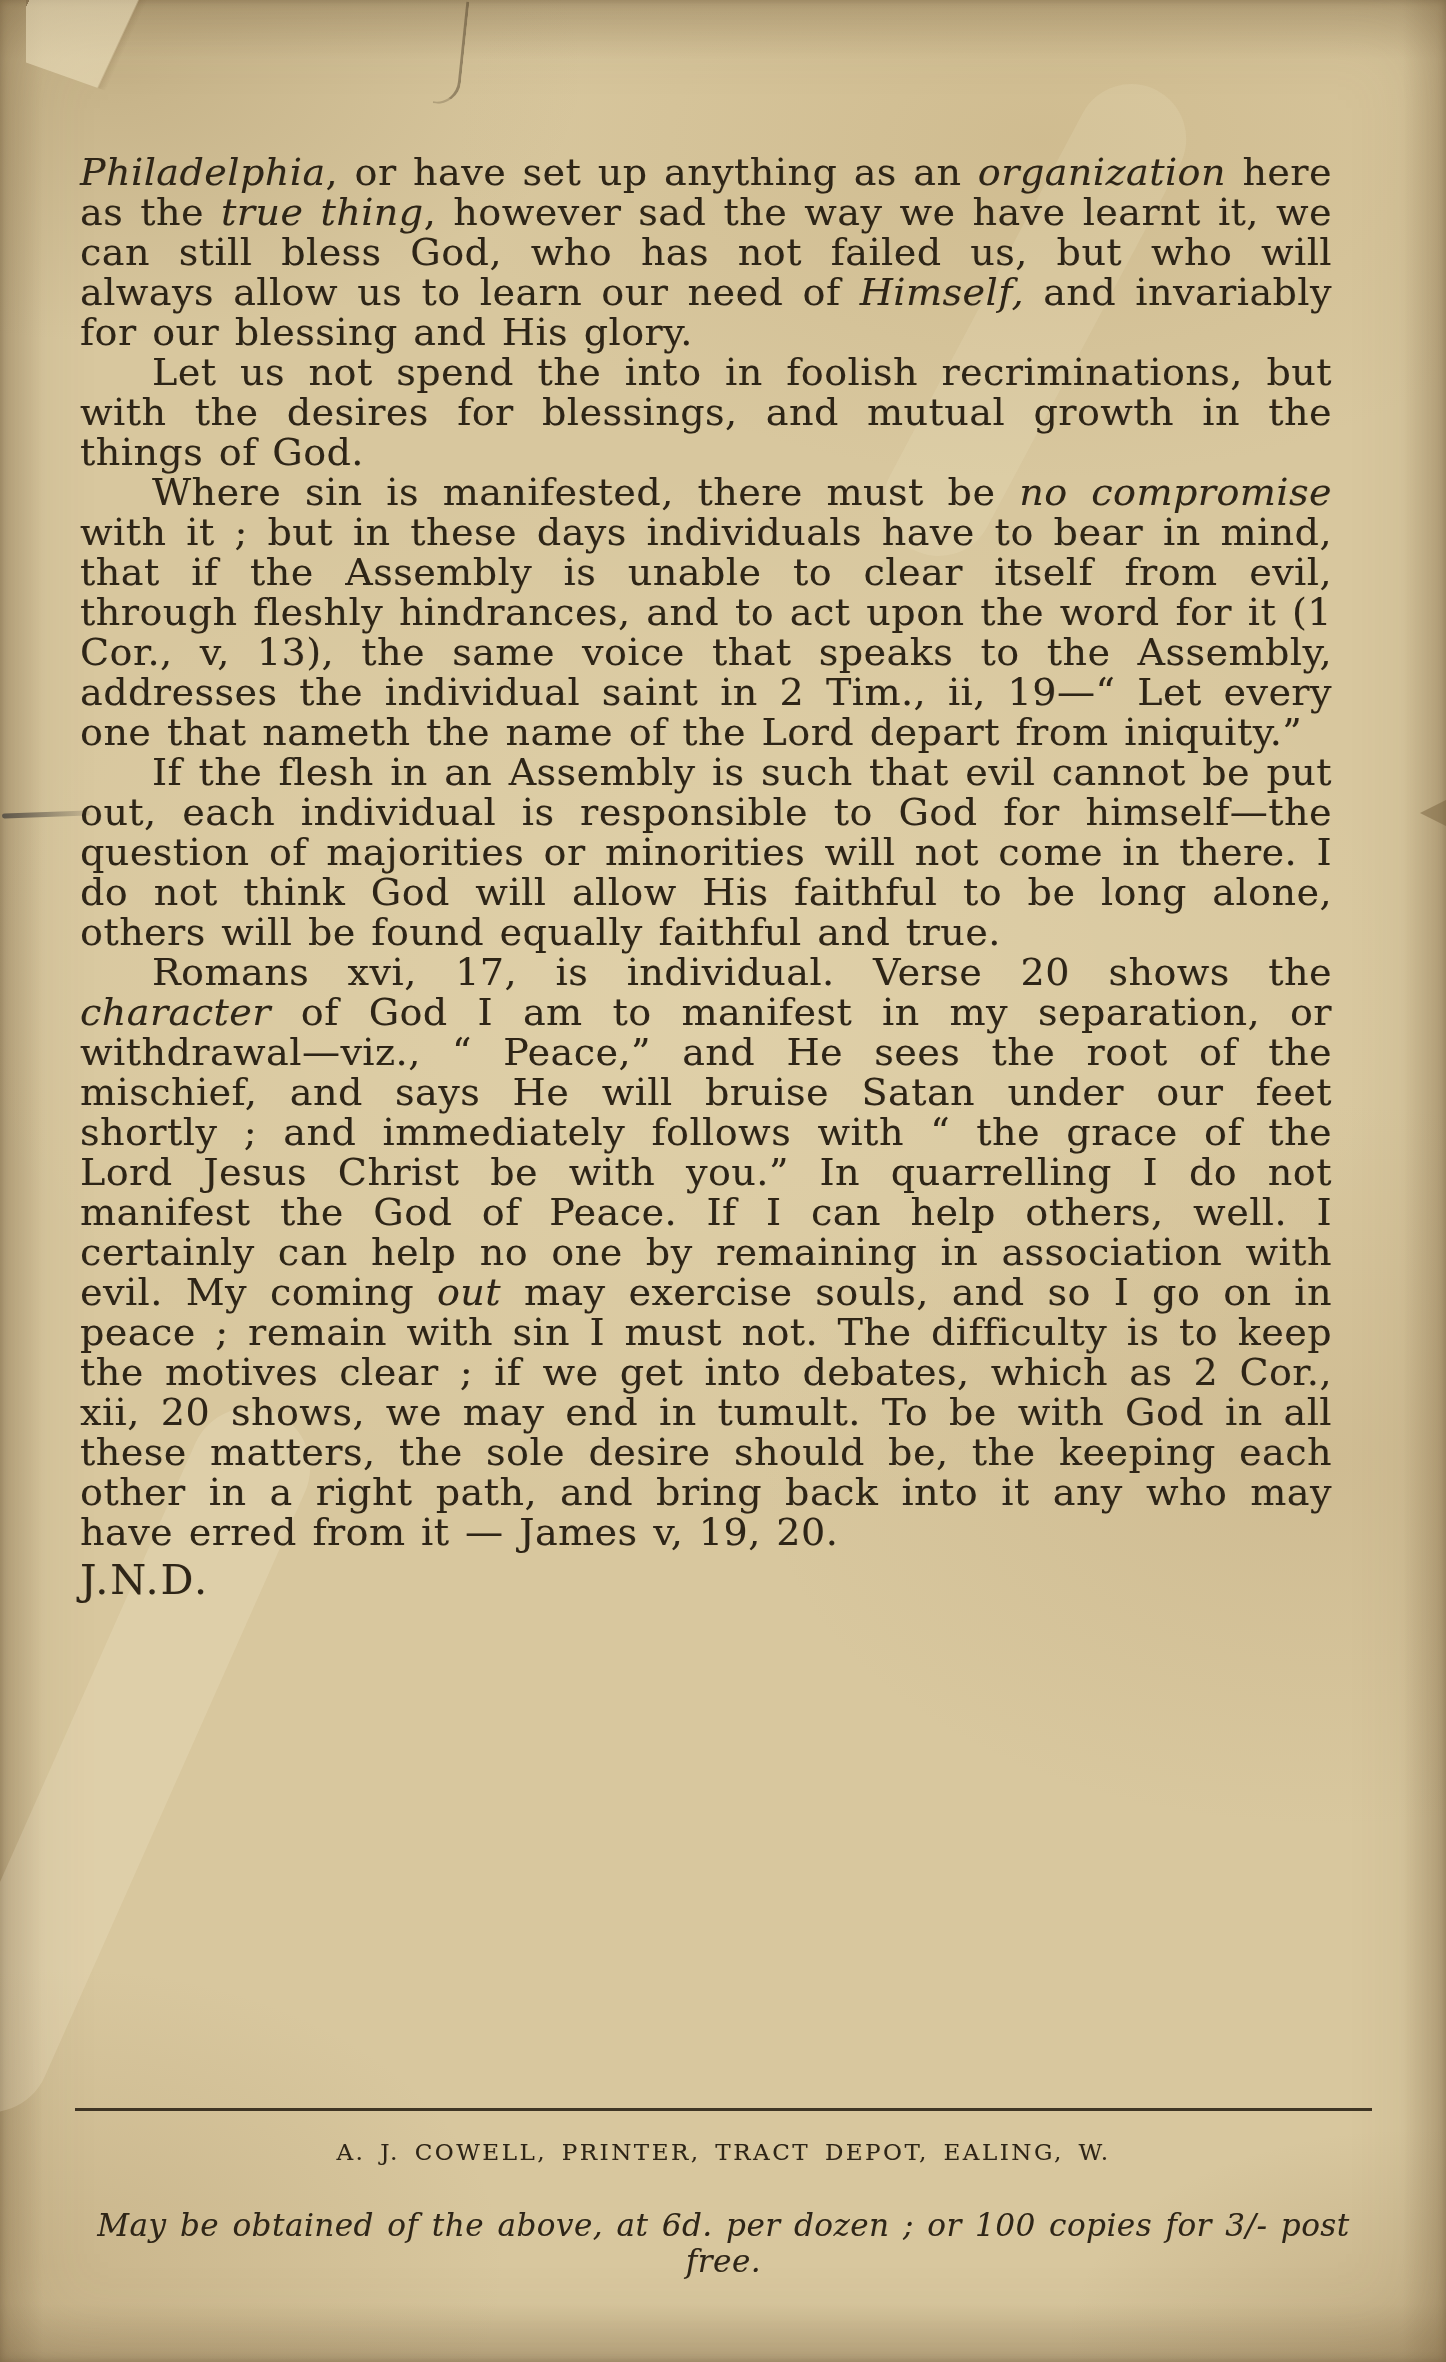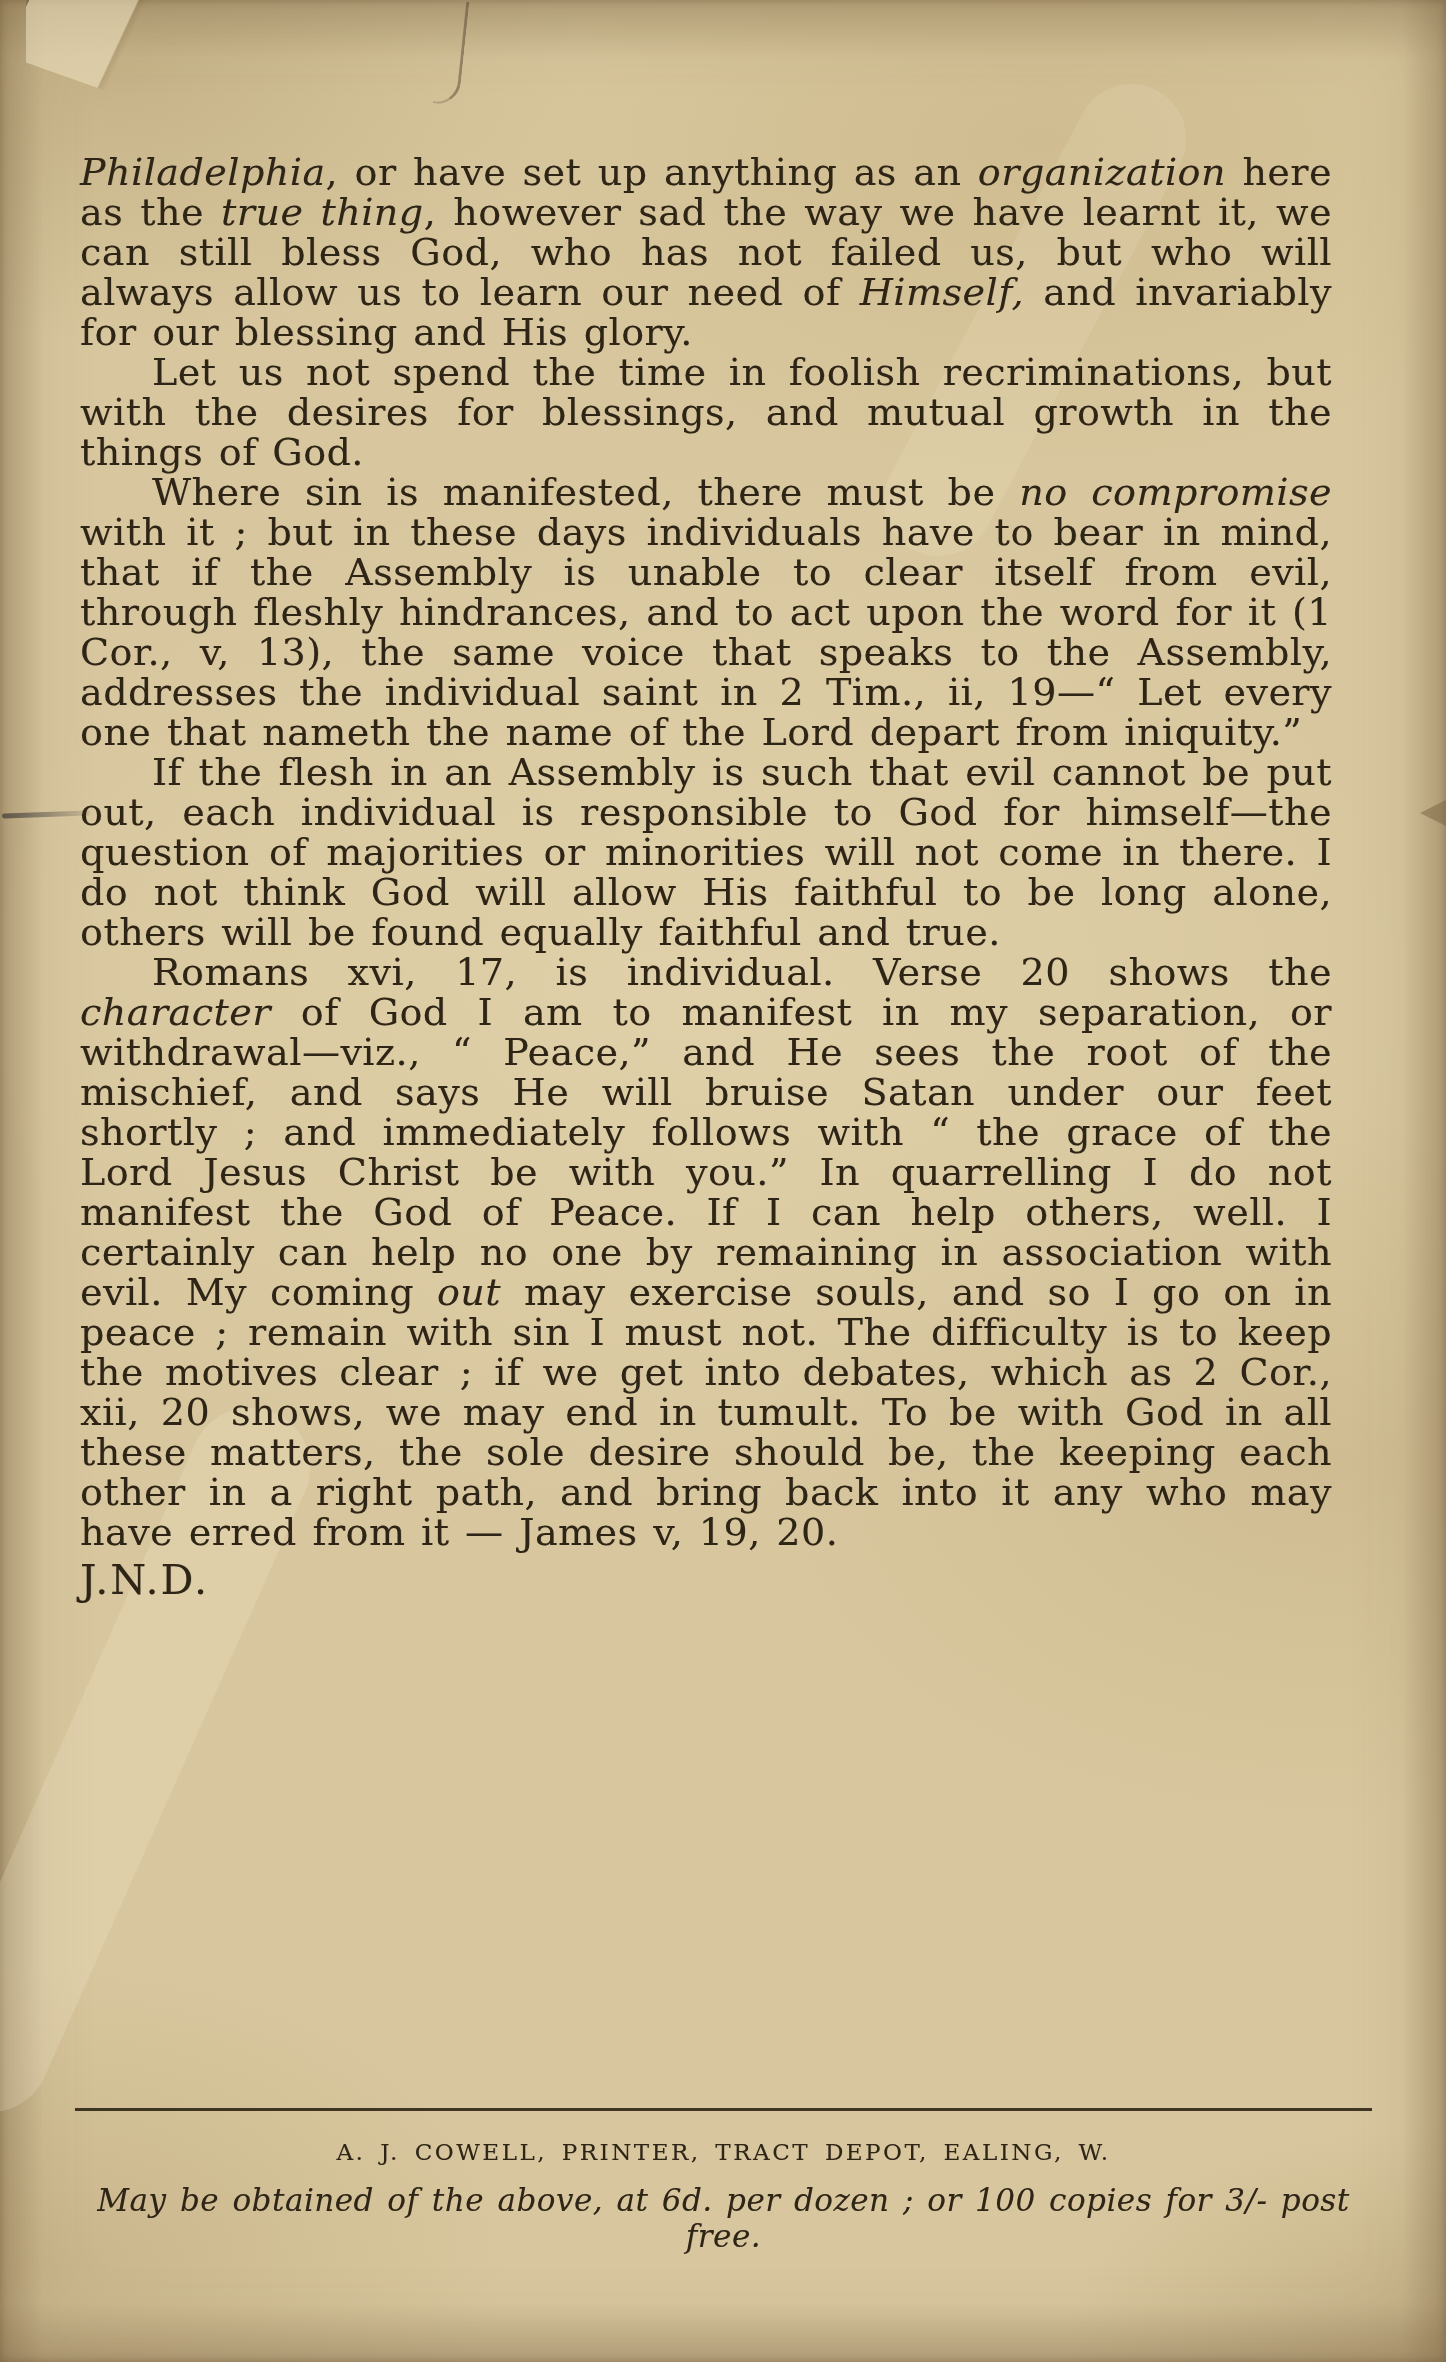--- a/index.html
+++ b/index.html
@@ -73,42 +73,42 @@
     font-size: 41px; letter-spacing: 2px;
   }
   .footer { position: absolute; left: 75px; right: 74px; top: 2108px; }
   .rule { border: none; border-top: 3px solid var(--ink, #2e2517); margin: 0 0 16px 0; opacity: .9; }
   .printer-line {
     text-align: center; font-size: 23px; letter-spacing: 2.5px; word-spacing: 5px;
     text-shadow: .3px .3px 0 rgba(46,38,24,.25);
     margin-top: 28px;
   }
   .price-notice {
-    margin-top: 17px; text-align: center;
+    margin-top: 42px; text-align: center;
     font-style: italic; font-size: 31px; letter-spacing: .5px; word-spacing: 3px;
     text-shadow: .3px .3px 0 rgba(46,38,24,.22);
   }
 </style>
 </head>
 <body>
 
 <div class="paper">
 
   <div class="tear-top-left"></div>
   <div class="crease-top-center"></div>
   <div class="pencil-mark-left"></div>
   <div class="tear-right-edge"></div>
   <div class="watermark-stroke-a"></div>
   <div class="watermark-stroke-b"></div>
 
   <main class="textblock">
 
     <p class="para first"><span class="it">Philadelphia</span><span>, or have set up anything as an </span><span class="it">organization</span><span> here as the </span><span class="it">true thing</span><span>, however sad the way we have learnt it, we can still bless God, who has not failed us, but who will always allow us to learn our need of </span><span class="it">Himself,</span><span> and invariably for our blessing and His glory.</span></p>
 
-    <p class="para"><span>Let us not spend the time in foolish recriminations, but with the desires for blessings, and mutual growth in the things of God.</span></p>
+    <p class="para"><span>Let us not spend the into in foolish recriminations, but with the desires for blessings, and mutual growth in the things of God.</span></p>
 
     <p class="para"><span>Where sin is manifested, there must be </span><span class="it">no compromise</span><span> with it ; but in these days individuals have to bear in mind, that if the Assembly is unable to clear itself from evil, through fleshly hindrances, and to act upon the word for it (1 Cor., v, 13), the same voice that speaks to the Assembly, addresses the individual saint in 2 Tim., ii, 19—“ Let every one that nameth the name of the Lord depart from iniquity.”</span></p>
 
     <p class="para"><span>If the flesh in an Assembly is such that evil cannot be put out, each individual is responsible to God for himself—the question of majorities or minorities will not come in there. I do not think God will allow His faithful to be long alone, others will be found equally faithful and true.</span></p>
 
     <p class="para"><span>Romans xvi, 17, is individual. Verse 20 shows the </span><span class="it">character</span><span> of God I am to manifest in my separation, or withdrawal—viz., “ Peace,” and He sees the root of the mischief, and says He will bruise Satan under our feet shortly ; and immediately follows with “ the grace of the Lord Jesus Christ be with you.” In quarrelling I do not manifest the God of Peace. If I can help others, well. I certainly can help no one by remaining in association with evil. My coming </span><span class="it">out</span><span> may exercise souls, and so I go on in peace ; remain with sin I must not. The difficulty is to keep the motives clear ; if we get into debates, which as 2 Cor., xii, 20 shows, we may end in tumult. To be with God in all these matters, the sole desire should be, the keeping each other in a right path, and bring back into it any who may have erred from it — James v, 19, 20.</span></p>
 
     <p class="signature">J.N.D.</p>
 
   </main>

